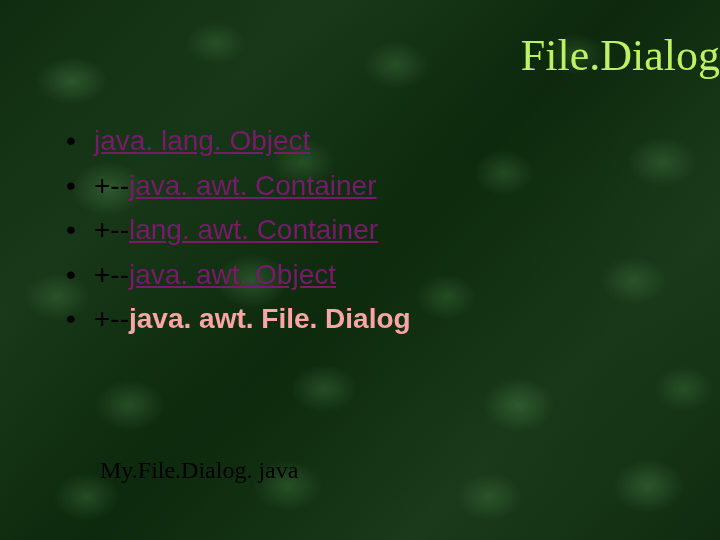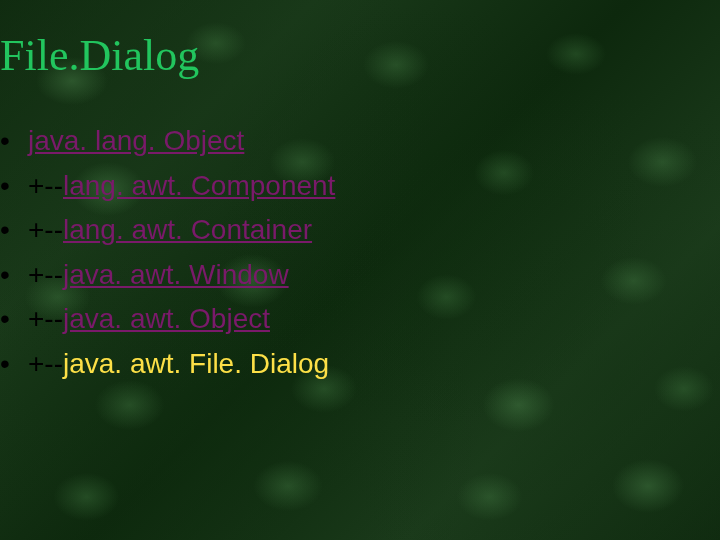--- a/index.html
+++ b/index.html
@@ -36,27 +36,28 @@
       position: relative;
     }
     .slide {
       width: 100%;
       height: 100%;
       padding: 30px 0 0 0;
     }
     .title {
       font-family: "Times New Roman", Times, serif;
       font-size: 44px;
-      color: #22c55e;
-      text-align: left;
+      color: #bef264;
+      text-align: right;
       margin-bottom: 40px;
       font-weight: normal;
     }
     .bullets {
       list-style: none;
+      padding-left: 66px;
     }
     .bullets li {
       font-size: 28px;
       line-height: 1.45;
       color: #000;
       position: relative;
       padding-left: 28px;
       margin-bottom: 4px;
     }
     .bullets li::before {
@@ -68,49 +69,48 @@
       font-size: 28px;
     }
     .lnk {
       color: #7a1a6a;
       text-decoration: underline;
     }
     .prefix {
       color: #000;
     }
     .plain {
-      color: #fde047;
+      color: #fca5a5;
+      font-weight: bold;
     }
     .footer {
       font-family: "Times New Roman", Times, serif;
       font-size: 24px;
       color: #000;
       position: absolute;
       left: 100px;
       bottom: 56px;
     }
   </style>
 </head>
 <body>
 
 <div class="slide">
   <h1 class="title">File.Dialog</h1>
   <ul class="bullets">
     <li>
       <span class="lnk">java. lang. Object</span>
     </li>
     <li>
-      <span class="prefix">+--</span><span class="lnk">lang. awt. Component</span>
+      <span class="prefix">+--</span><span class="lnk">java. awt. Container</span>
     </li>
     <li>
       <span class="prefix">+--</span><span class="lnk">lang. awt. Container</span>
-    </li>
-    <li>
-      <span class="prefix">+--</span><span class="lnk">java. awt. Window</span>
     </li>
     <li>
       <span class="prefix">+--</span><span class="lnk">java. awt. Object</span>
     </li>
     <li>
       <span class="prefix">+--</span><span class="plain">java. awt. File. Dialog</span>
     </li>
   </ul>
+  <div class="footer">My.File.Dialog. java</div>
 </div>
 
 </body></html>

